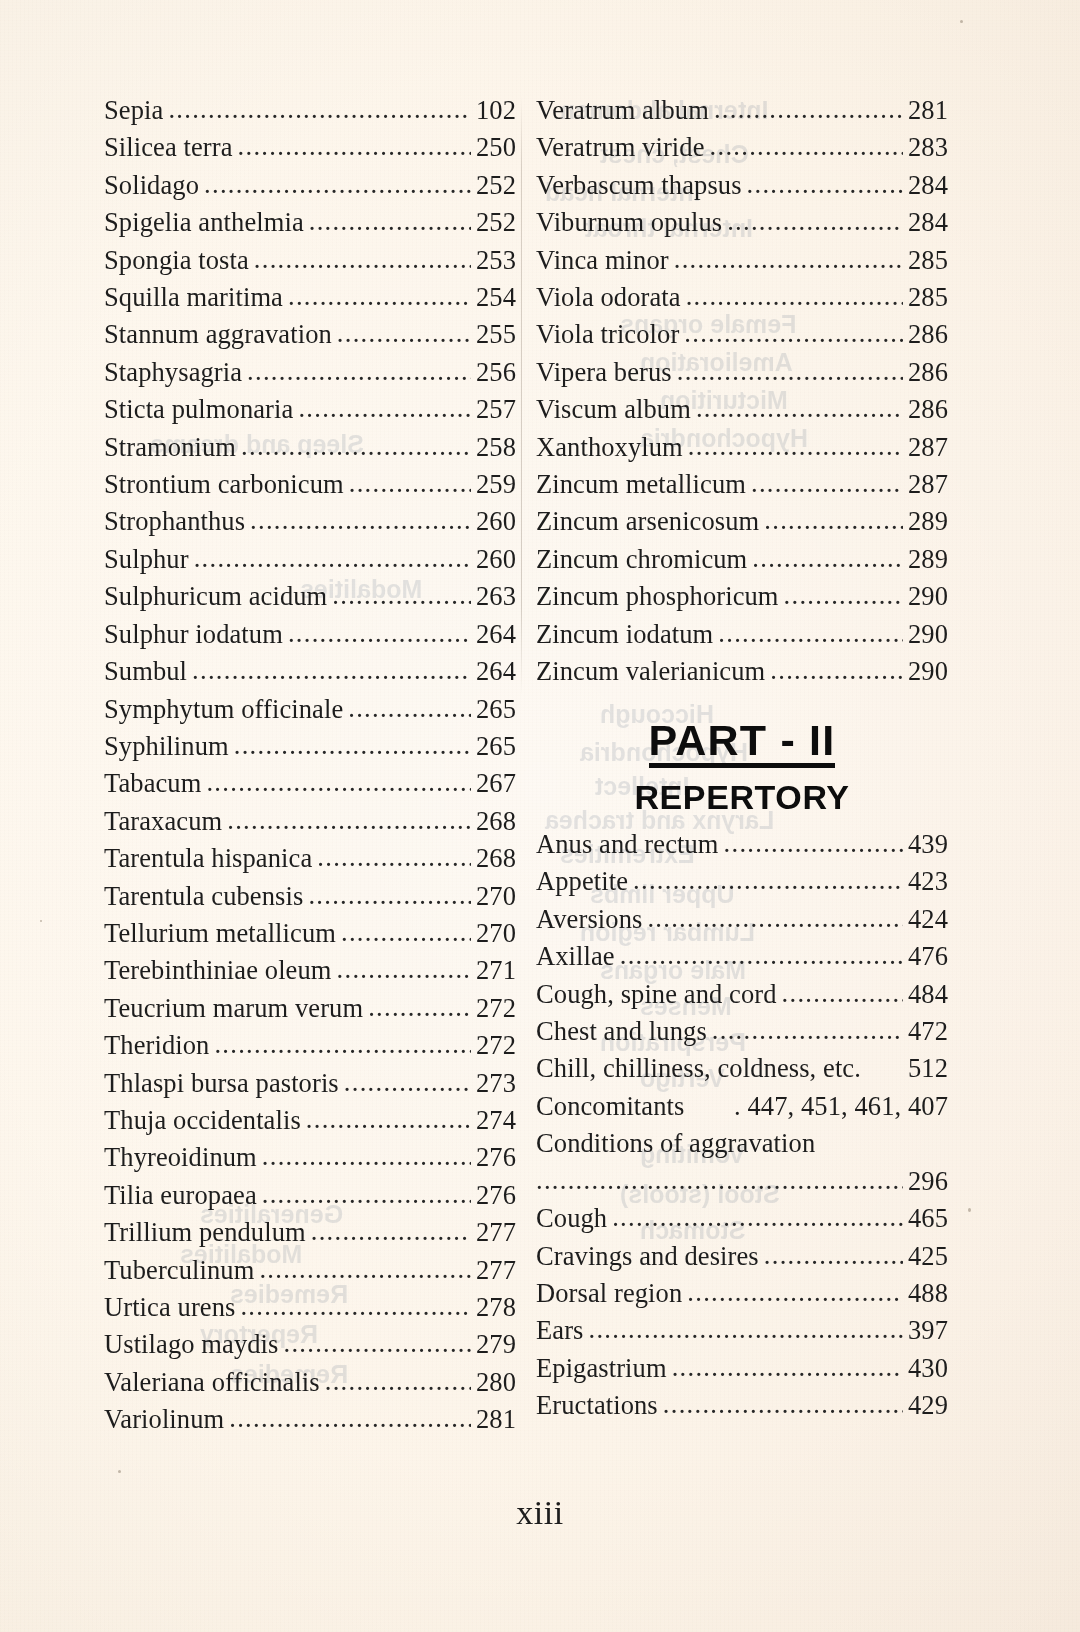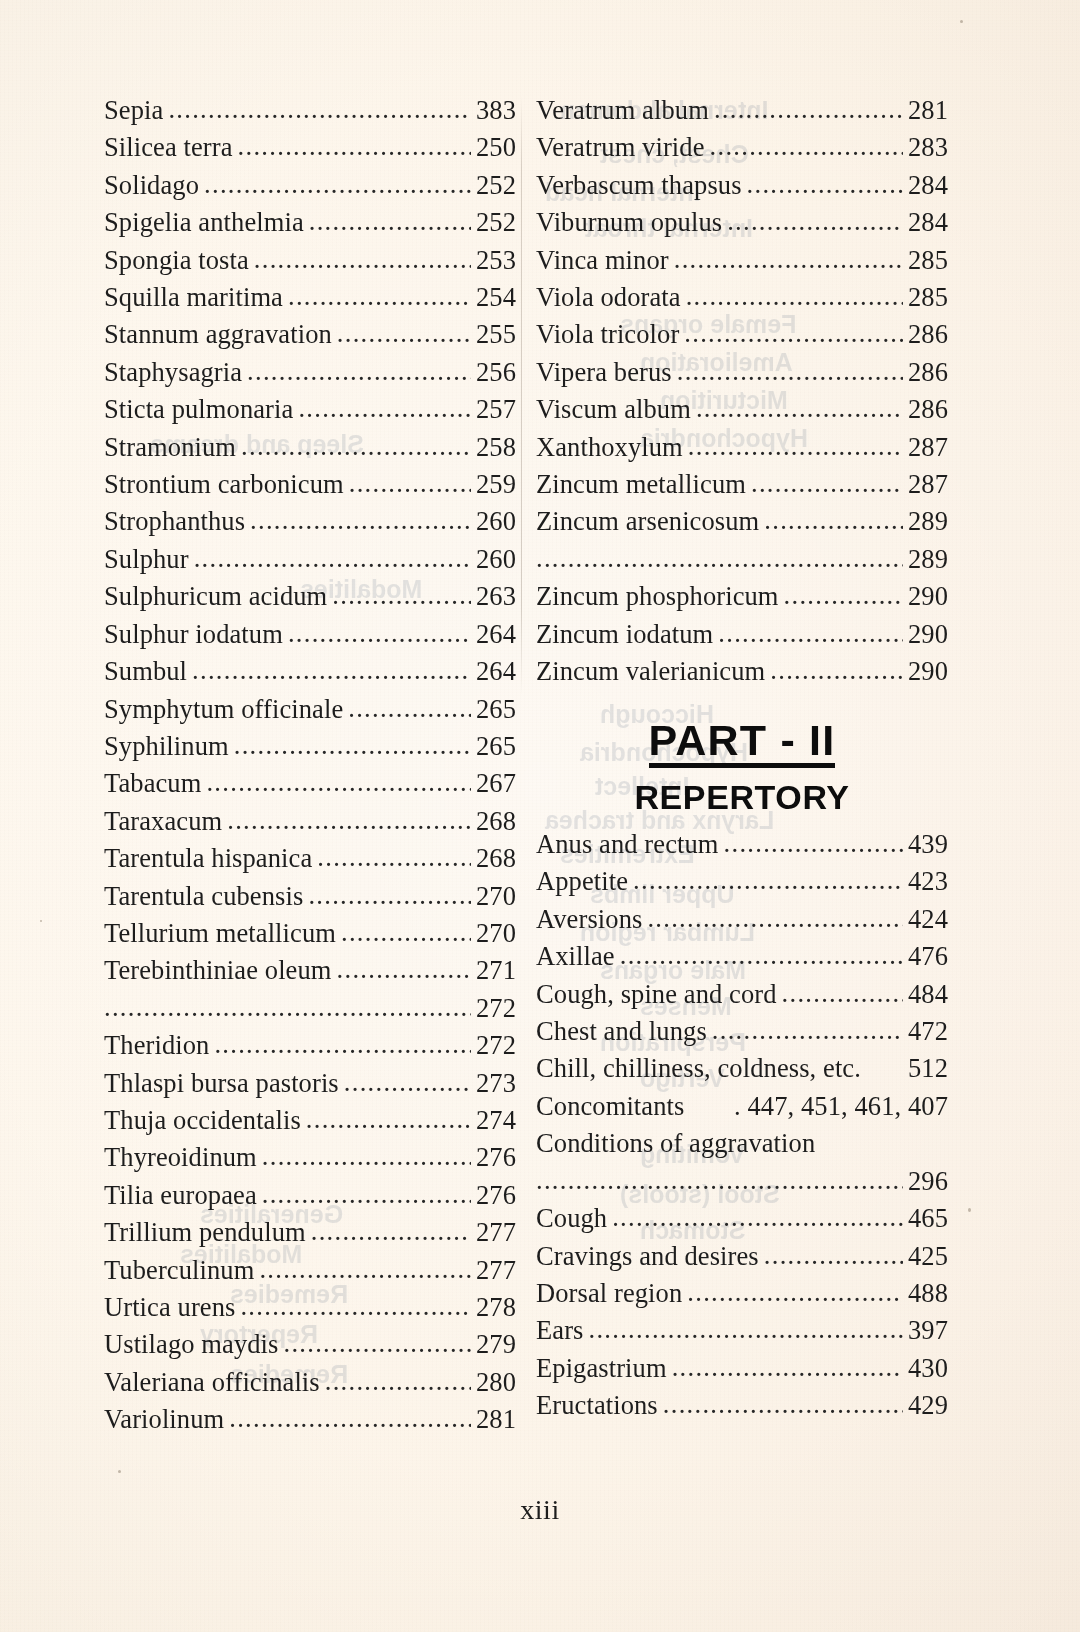--- a/index.html
+++ b/index.html
@@ -135,21 +135,21 @@
   }
   .repertory-list { }
 
   
   .folio {
     position: absolute;
     left: 0;
     right: 0;
     top: 1494px;
     text-align: center;
-    font-size: 28px;
+    font-size: 34px;
     color: #1d1d1d;
     letter-spacing: .6px;
   }
   
   .speck { position:absolute; background:#8a7c6a; border-radius:50%; opacity:.5; }
 </style>
 </head>
 <body>
 
 <div class="page">
@@ -191,21 +191,21 @@
 
   <div class="speck" style="left:960px;top:20px;width:3px;height:3px;"></div>
   <div class="speck" style="left:118px;top:1470px;width:3px;height:3px;"></div>
   <div class="speck" style="left:968px;top:1208px;width:3px;height:4px;"></div>
   <div class="speck" style="left:40px;top:920px;width:2px;height:2px;"></div>
 
   <div class="col col-left" id="left-col">
       <div class="entry">
         <span class="label">Sepia</span>
         <span class="leader">...............................................................................................</span>
-        <span class="pageno">383</span>
+        <span class="pageno">102</span>
       </div>
       <div class="entry">
         <span class="label">Silicea terra</span>
         <span class="leader">...............................................................................................</span>
         <span class="pageno">250</span>
       </div>
       <div class="entry">
         <span class="label">Solidago</span>
         <span class="leader">...............................................................................................</span>
         <span class="pageno">252</span>
@@ -309,20 +309,21 @@
         <span class="label">Tellurium metallicum</span>
         <span class="leader">...............................................................................................</span>
         <span class="pageno">270</span>
       </div>
       <div class="entry">
         <span class="label">Terebinthiniae oleum</span>
         <span class="leader">...............................................................................................</span>
         <span class="pageno">271</span>
       </div>
       <div class="entry">
+        <span class="label">Teucrium marum verum</span>
         <span class="leader">...............................................................................................</span>
         <span class="pageno">272</span>
       </div>
       <div class="entry">
         <span class="label">Theridion</span>
         <span class="leader">...............................................................................................</span>
         <span class="pageno">272</span>
       </div>
       <div class="entry">
         <span class="label">Thlaspi bursa pastoris</span>
@@ -432,20 +433,21 @@
           <span class="label">Zincum metallicum</span>
           <span class="leader">...............................................................................................</span>
           <span class="pageno">287</span>
         </div>
         <div class="entry">
           <span class="label">Zincum arsenicosum</span>
           <span class="leader">...............................................................................................</span>
           <span class="pageno">289</span>
         </div>
         <div class="entry">
+          <span class="label">Zincum chromicum</span>
           <span class="leader">...............................................................................................</span>
           <span class="pageno">289</span>
         </div>
         <div class="entry">
           <span class="label">Zincum phosphoricum</span>
           <span class="leader">...............................................................................................</span>
           <span class="pageno">290</span>
         </div>
         <div class="entry">
           <span class="label">Zincum iodatum</span>

